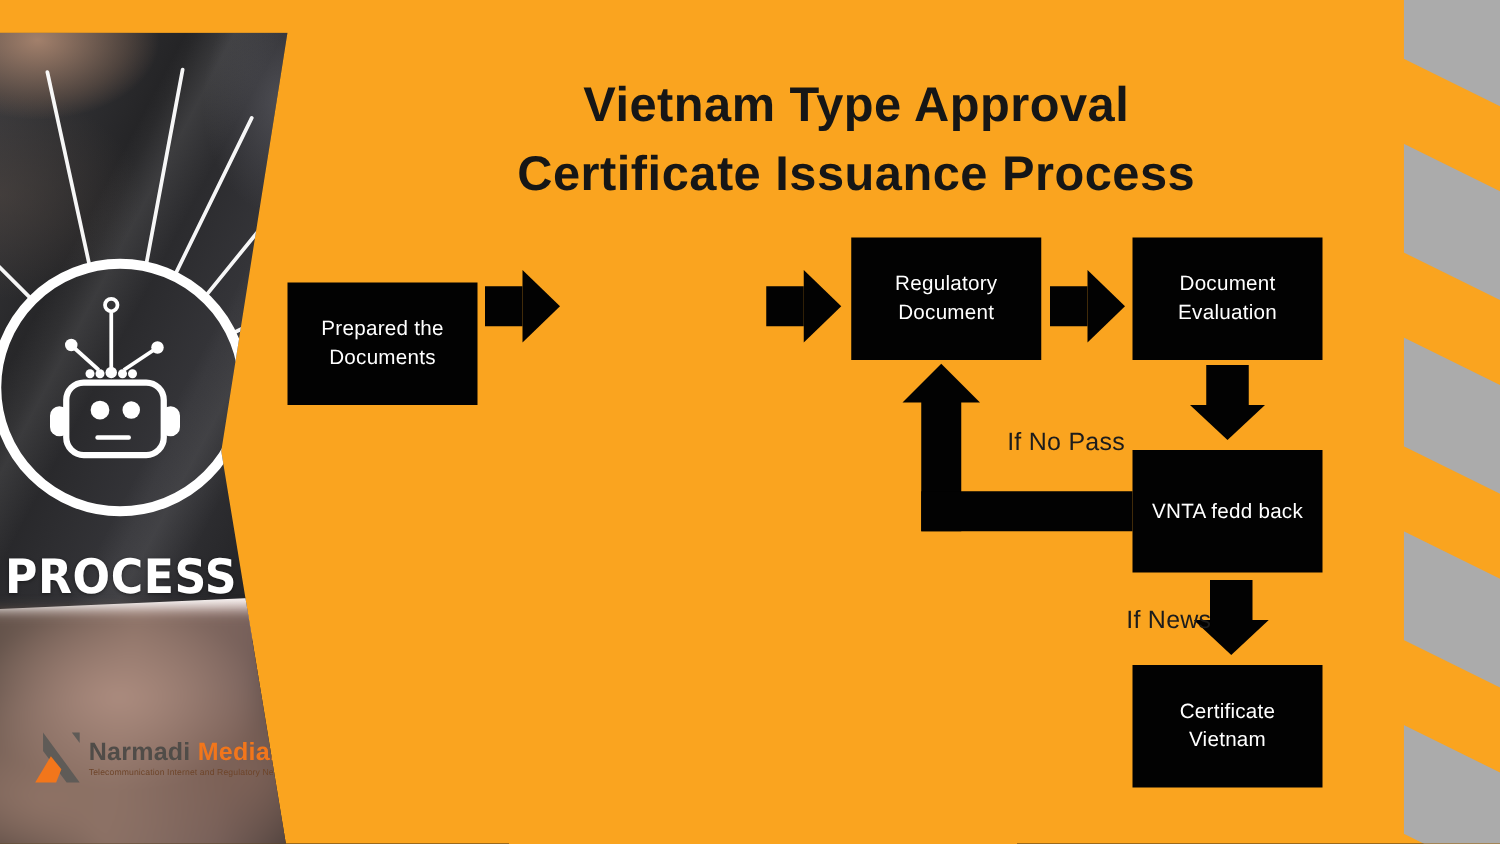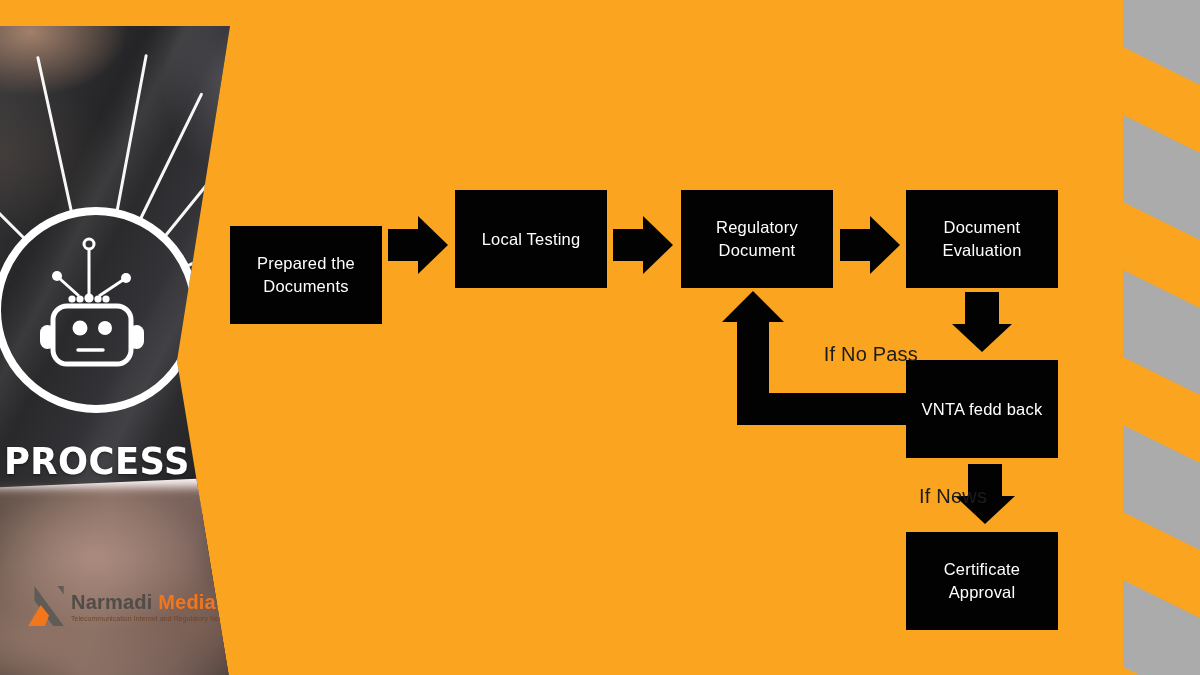--- a/index.html
+++ b/index.html
@@ -76,21 +76,21 @@
   .arrow-right .shaft{width:30px;height:32px;background:#020202;}
   .arrow-right .head{width:0;height:0;border-top:29px solid transparent;border-bottom:29px solid transparent;border-left:30px solid #020202;}
   .arrow-down{position:absolute;display:flex;flex-direction:column;align-items:center;width:60px;}
   .arrow-down .shaft{width:34px;height:32px;background:#020202;}
   .arrow-down .head{width:0;height:0;border-left:30px solid transparent;border-right:30px solid transparent;border-top:28px solid #020202;}
   .fb-head{position:absolute;left:722px;top:291px;width:0;height:0;
     border-left:31px solid transparent;border-right:31px solid transparent;border-bottom:31px solid #020202;}
   .fb-vbar{position:absolute;left:737px;top:320px;width:32px;height:105px;background:#020202;}
   .fb-hbar{position:absolute;left:737px;top:393px;width:169px;height:32px;background:#020202;}
 
-  .cond-label{position:absolute;color:#1c1c1c;font-size:20px;letter-spacing:.2px;margin-left:18px;}
+  .cond-label{position:absolute;color:#1c1c1c;font-size:20px;letter-spacing:.2px;}
   .cond-no-pass{left:770px;top:343px;width:130px;text-align:right;}
   .cond-pass{left:901px;top:485px;}
 </style>
 </head>
 <body>
 
 <div class="stage">
 
   <div class="photo">
     <div class="fold"></div>
@@ -150,42 +150,43 @@
   </div>
 
   <svg class="stripes" width="77" height="675" viewBox="0 0 77 675">
     <polygon points="0,-40 77,-2 77,85 0,47" fill="#ABABAB"></polygon>
     <polygon points="0,115 77,153 77,240 0,202" fill="#ABABAB"></polygon>
     <polygon points="0,270 77,308 77,395 0,357" fill="#ABABAB"></polygon>
     <polygon points="0,425 77,463 77,550 0,512" fill="#ABABAB"></polygon>
     <polygon points="0,580 77,618 77,705 0,667" fill="#ABABAB"></polygon>
   </svg>
 
+  <div class="title">
+    <div>Vietnam Type Approval</div>
+    <div>Certificate Issuance Process</div>
+  </div>
 
   <div class="flow-box" style="left:230px;top:190px;margin-top:36px;">
     <span>Prepared the
 Documents</span>
   </div>
-  <div class="flow-box" style="left:455px;top:190px;">
-    <span>Local Testing</span>
-  </div>
   <div class="flow-box" style="left:681px;top:190px;">
     <span>Regulatory
 Document</span>
   </div>
   <div class="flow-box" style="left:906px;top:190px;">
     <span>Document
 Evaluation</span>
   </div>
   <div class="flow-box" style="left:906px;top:360px;">
     <span>VNTA fedd back</span>
   </div>
   <div class="flow-box" style="left:906px;top:532px;">
     <span>Certificate
-Approval</span>
+Vietnam</span>
   </div>
 
   <div class="arrow-right" style="left:388px;top:216px;">
     <div class="shaft"></div>
     <div class="head"></div>
   </div>
   <div class="arrow-right" style="left:613px;top:216px;">
     <div class="shaft"></div>
     <div class="head"></div>
   </div>

